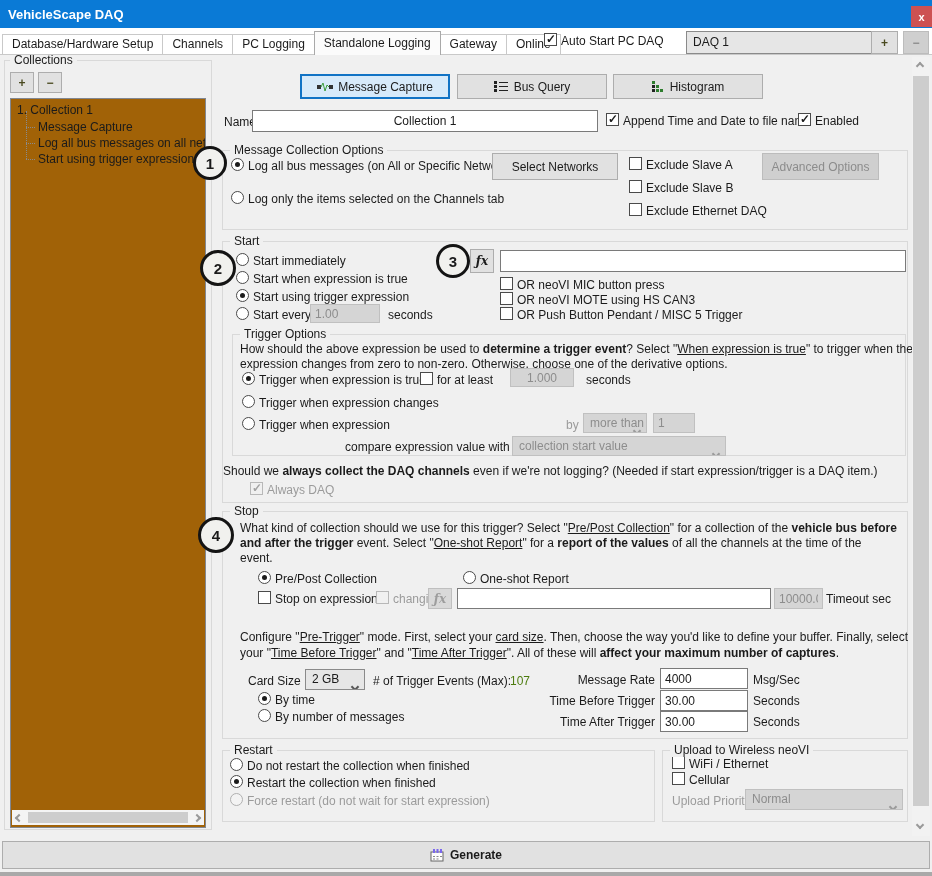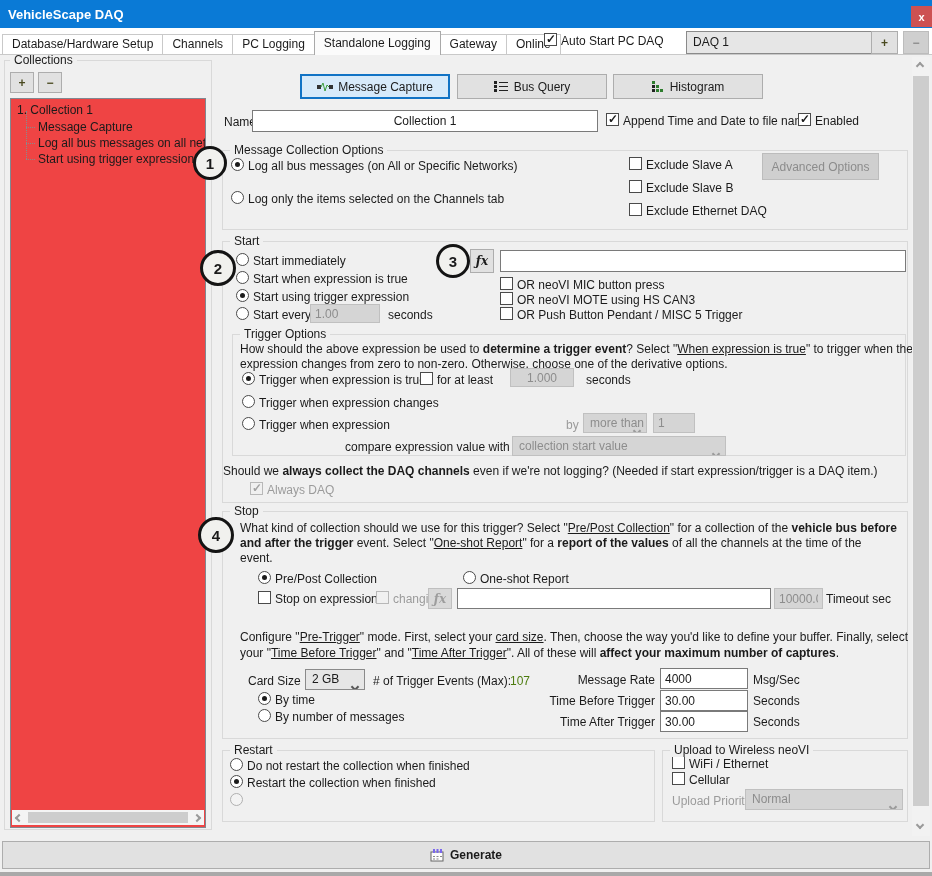--- a/index.html
+++ b/index.html
@@ -39,21 +39,21 @@
 
 .titlebar{position:absolute;left:0;top:0;width:932px;height:28px;background:#0a7ad6;z-index:5}
 .titlebar .t{position:absolute;left:8px;top:7px;color:#fff;font-weight:bold;font-size:13px}
 .closebtn{position:absolute;left:911px;top:6px;width:21px;height:21px;background:#cd5152;color:#fff;font-weight:bold;font-size:11px;display:flex;align-items:center;justify-content:center;z-index:6}
 
 .tabrow{position:absolute;left:0;top:28px;width:932px;height:27px;background:#fff;border-bottom:1px solid #c9c9c9;z-index:4}
 .tabs{position:absolute;left:2px;bottom:0;display:flex;align-items:flex-end}
 .tab{border:1px solid #c9c9c9;border-bottom:none;background:#fff;height:20px;line-height:19px;padding:0 9px;margin-right:-1px;white-space:nowrap}
 .tab.active{height:24px;line-height:23px;background:#fbfbfb;border-color:#a9a9a9;margin-bottom:-1px;z-index:2;position:relative}
 
-.tree{position:absolute;left:10px;top:98px;width:196px;height:730px;background:#ef4444;border:1px solid #828790;overflow:hidden;z-index:2}
+.tree{position:absolute;left:10px;top:98px;width:196px;height:730px;background:#a16207;border:1px solid #828790;overflow:hidden;z-index:2}
 .tree-root{padding:4px 0 2px 6px;white-space:nowrap}
 .tree-kids{margin-left:13px}
 .tree-child{position:relative;padding-left:14px;line-height:16px;white-space:nowrap}
 .tree-child::before{content:"";position:absolute;left:2px;top:-8px;bottom:50%;border-left:1px dotted #8a8a8a}
 .tree-child:not(:last-child)::before{bottom:0}
 .tree-child::after{content:"";position:absolute;left:2px;top:8px;width:9px;border-top:1px dotted #8a8a8a}
 .hscroll{position:absolute;left:12px;top:810px;width:192px;height:15px;z-index:3;background:#f4f4f4;display:flex;align-items:center}
 .hthumb{position:absolute;left:16px;top:2px;width:160px;height:11px;background:#cdcdcd}
 .vscroll{position:absolute;left:912px;top:57px;width:18px;height:779px;background:#f2f2f2;z-index:3}
 .vthumb{position:absolute;left:1px;top:19px;width:16px;height:730px;background:#cdcdcd}
@@ -153,20 +153,23 @@
   <input class="input" style="left: 252px; top: 110px; width: 346px; height: 22px; text-align: center;" value="Collection 1">
   <span class="cb checked" style="left:606px;top:113px"></span>
   <span class="lbl" style="left:623px;top:114px">Append Time and Date to file name</span>
   <span class="cb checked" style="left:798px;top:113px"></span>
   <span class="lbl" style="left:815px;top:114px">Enabled</span>
 
   <div class="gb" style="left:222px;top:150px;width:686px;height:80px"></div>
   <span class="gb-label" style="left:230px;top:144px">Message Collection Options</span>
   <span class="radio checked" style="left:231px;top:158px"></span>
   <span class="lbl" style="left:248px;top:159px">Log all bus messages (on All or Specific Networks)</span>
+  <div class="btn" style="left:492px;top:153px;width:126px;height:27px">
+      <span>Select Networks</span>
+    </div>
   <div class="btn dis" style="left:762px;top:153px;width:117px;height:27px">
       <span>Advanced Options</span>
     </div>
   <span class="cb" style="left:629px;top:157px"></span>
   <span class="lbl" style="left:646px;top:158px">Exclude Slave A</span>
   <span class="cb" style="left:629px;top:180px"></span>
   <span class="lbl" style="left:646px;top:181px">Exclude Slave B</span>
   <span class="radio" style="left:231px;top:191px"></span>
   <span class="lbl" style="left:248px;top:192px">Log only the items selected on the Channels tab</span>
   <span class="cb" style="left:629px;top:203px"></span>
@@ -267,20 +270,21 @@
   <input class="input" style="left: 660px; top: 711px; width: 88px; height: 21px;" value="30.00">
   <span class="lbl" style="left:753px;top:715px">Seconds</span>
 
   <div class="gb" style="left:222px;top:750px;width:433px;height:72px"></div>
   <span class="gb-label" style="left:230px;top:744px">Restart</span>
   <span class="radio" style="left:230px;top:758px"></span>
   <span class="lbl" style="left:247px;top:759px">Do not restart the collection when finished</span>
   <span class="radio checked" style="left:230px;top:775px"></span>
   <span class="lbl" style="left:247px;top:776px">Restart the collection when finished</span>
   <span class="radio dis" style="left:230px;top:793px"></span>
+  <span class="lbl gray" style="left:247px;top:794px">Force restart (do not wait for start expression)</span>
 
   <div class="gb" style="left:662px;top:750px;width:246px;height:72px"></div>
   <span class="gb-label" style="left:670px;top:744px">Upload to Wireless neoVI</span>
   <span class="cb" style="left:672px;top:756px"></span>
   <span class="lbl" style="left:689px;top:757px">WiFi / Ethernet</span>
   <span class="cb" style="left:672px;top:772px"></span>
   <span class="lbl" style="left:689px;top:773px">Cellular</span>
   <span class="lbl gray" style="left:672px;top:794px">Upload Priority</span>
   <div class="sel dis" style="left:745px;top:789px;width:158px;height:21px;line-height:19px">
     <span>Normal</span>

